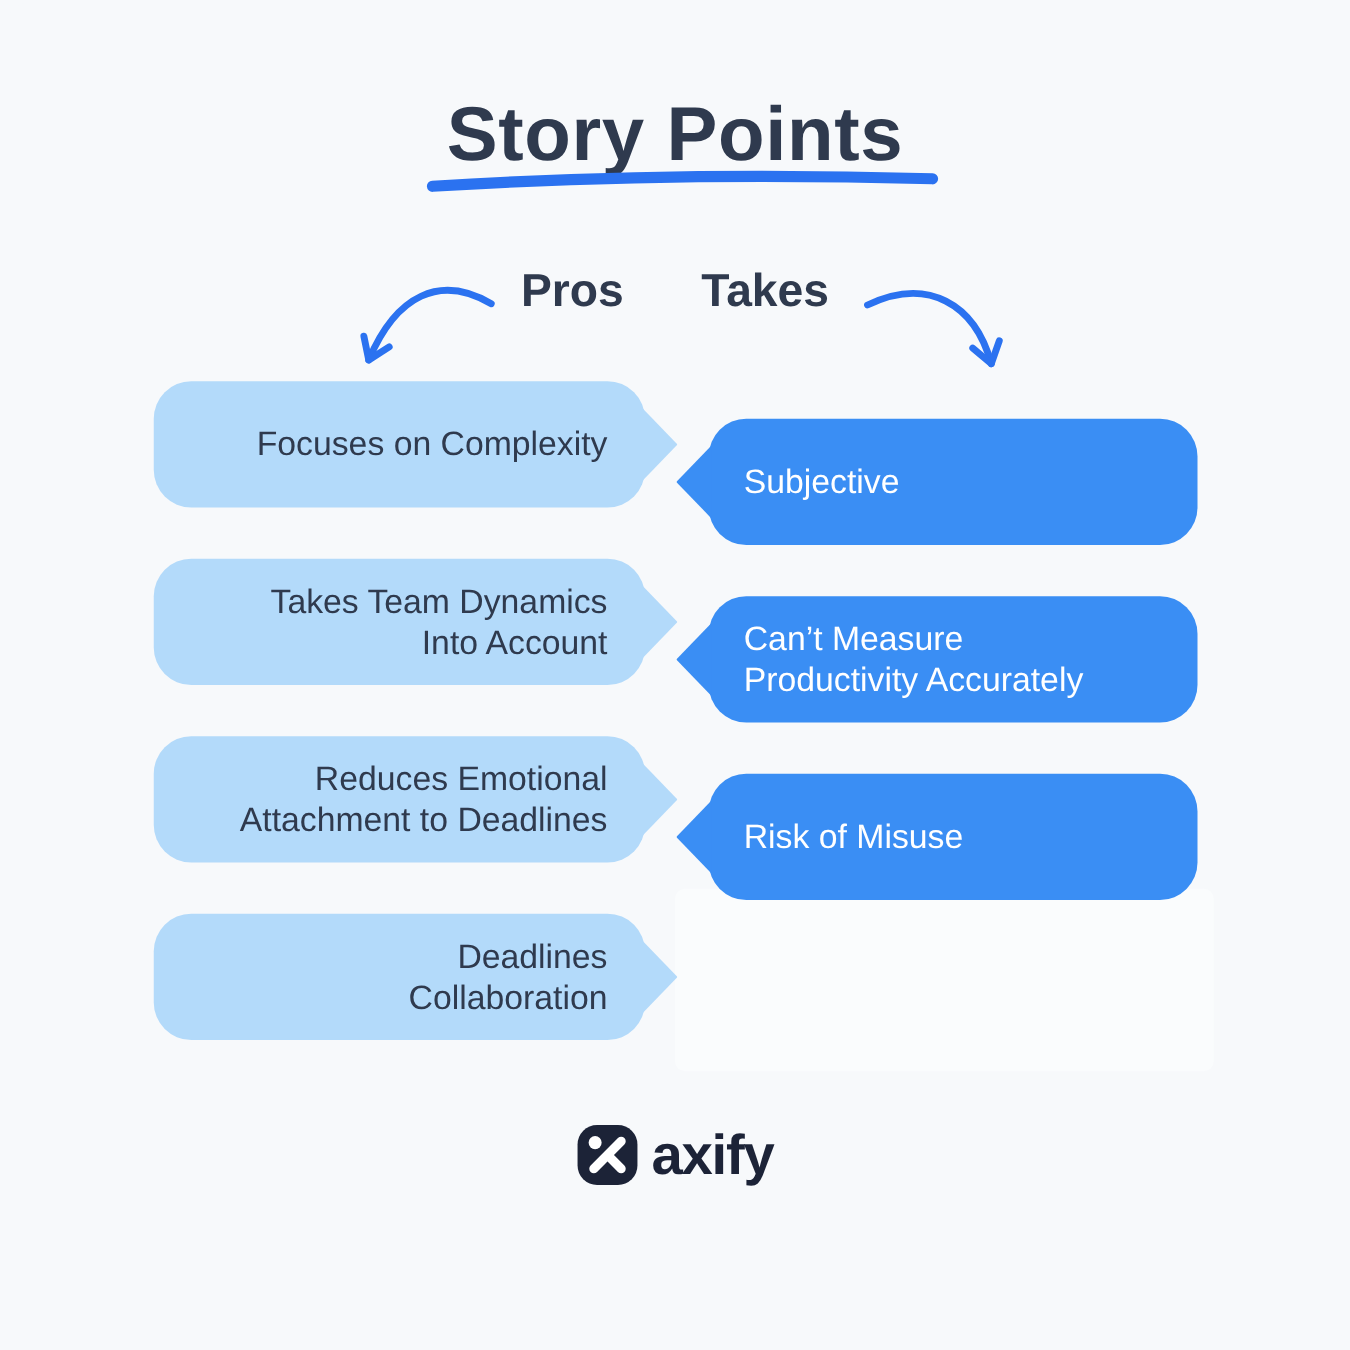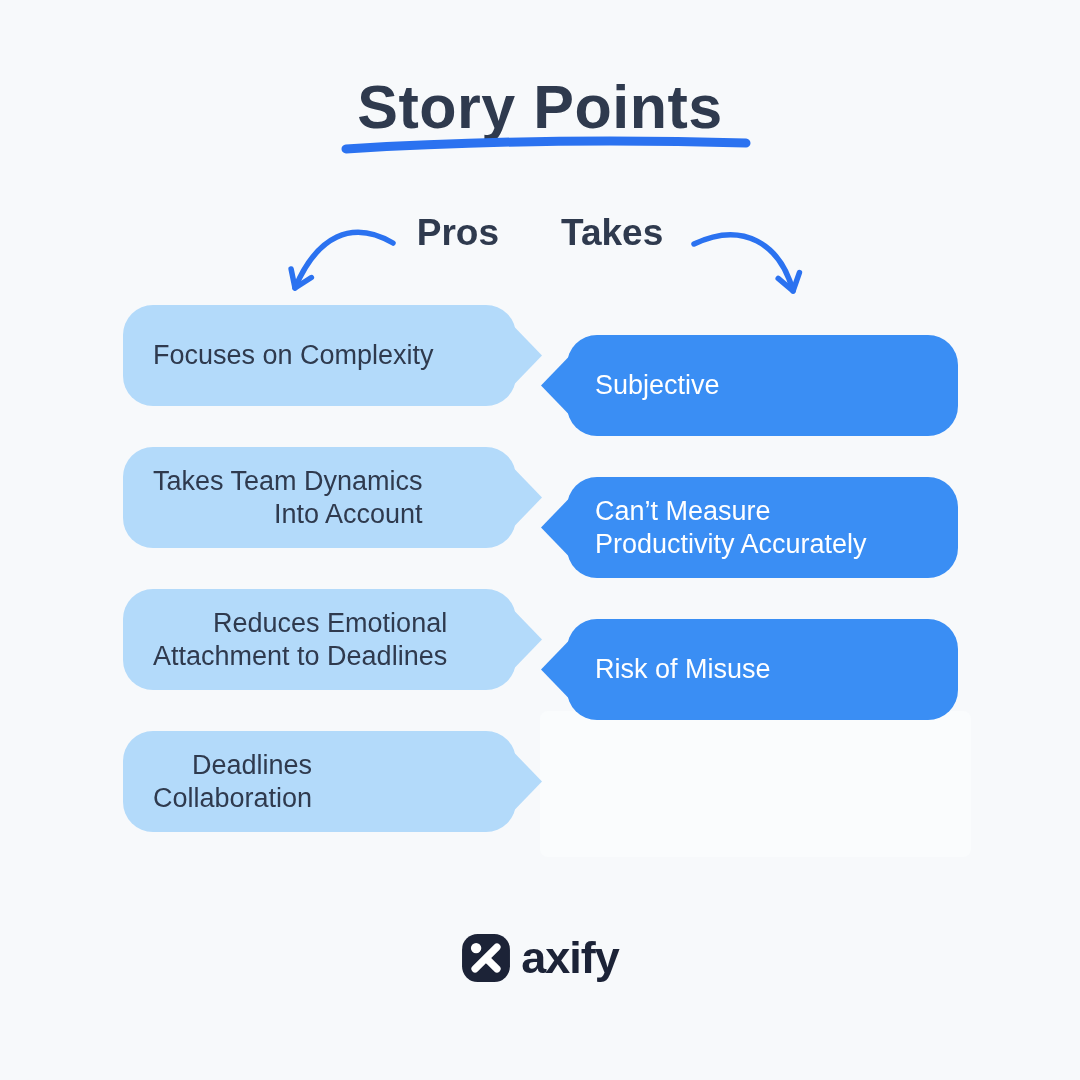--- a/index.html
+++ b/index.html
@@ -59,20 +59,21 @@
     height: 101px;
     border-radius: 30px;
     display: flex; align-items: center;
     font-size: 27px; line-height: 33px;
     white-space: pre-line;
   }
   .bubble.pro {
     width: 393px;
     background: var(--pro-bubble, #B3DAFA);
     color: var(--heading-text, #2F3A4E);
+    justify-content: flex-end;
     text-align: right;
     padding: 0 30px;
   }
   .bubble.pro::after {
     content: "";
     position: absolute; right: -26px; top: 50%;
     transform: translateY(-50%);
     width: 28px; height: 58px;
     background: var(--pro-bubble, #B3DAFA);
     clip-path: polygon(0 0, 100% 50%, 0 100%);
@@ -98,21 +99,21 @@
     position: absolute;
     left: 540px; top: 711px;
     width: 431px; height: 146px;
     background: var(--empty-slot, #FAFCFD);
     border-radius: 8px;
     z-index: 1;
   }
 
   
   .logo {
-    position: absolute; top: 932px; left: 0; right: 0;
+    position: absolute; top: 898px; left: 0; right: 0;
     display: flex; justify-content: center; align-items: center;
     gap: 10px;
     text-align: center;
   }
   .logo-icon { width: 50px; height: 50px; display: block; }
   .logo-text {
     font-size: 45px; font-weight: bold;
     color: var(--logo-navy, #1C2337);
     letter-spacing: -1px;
   }

